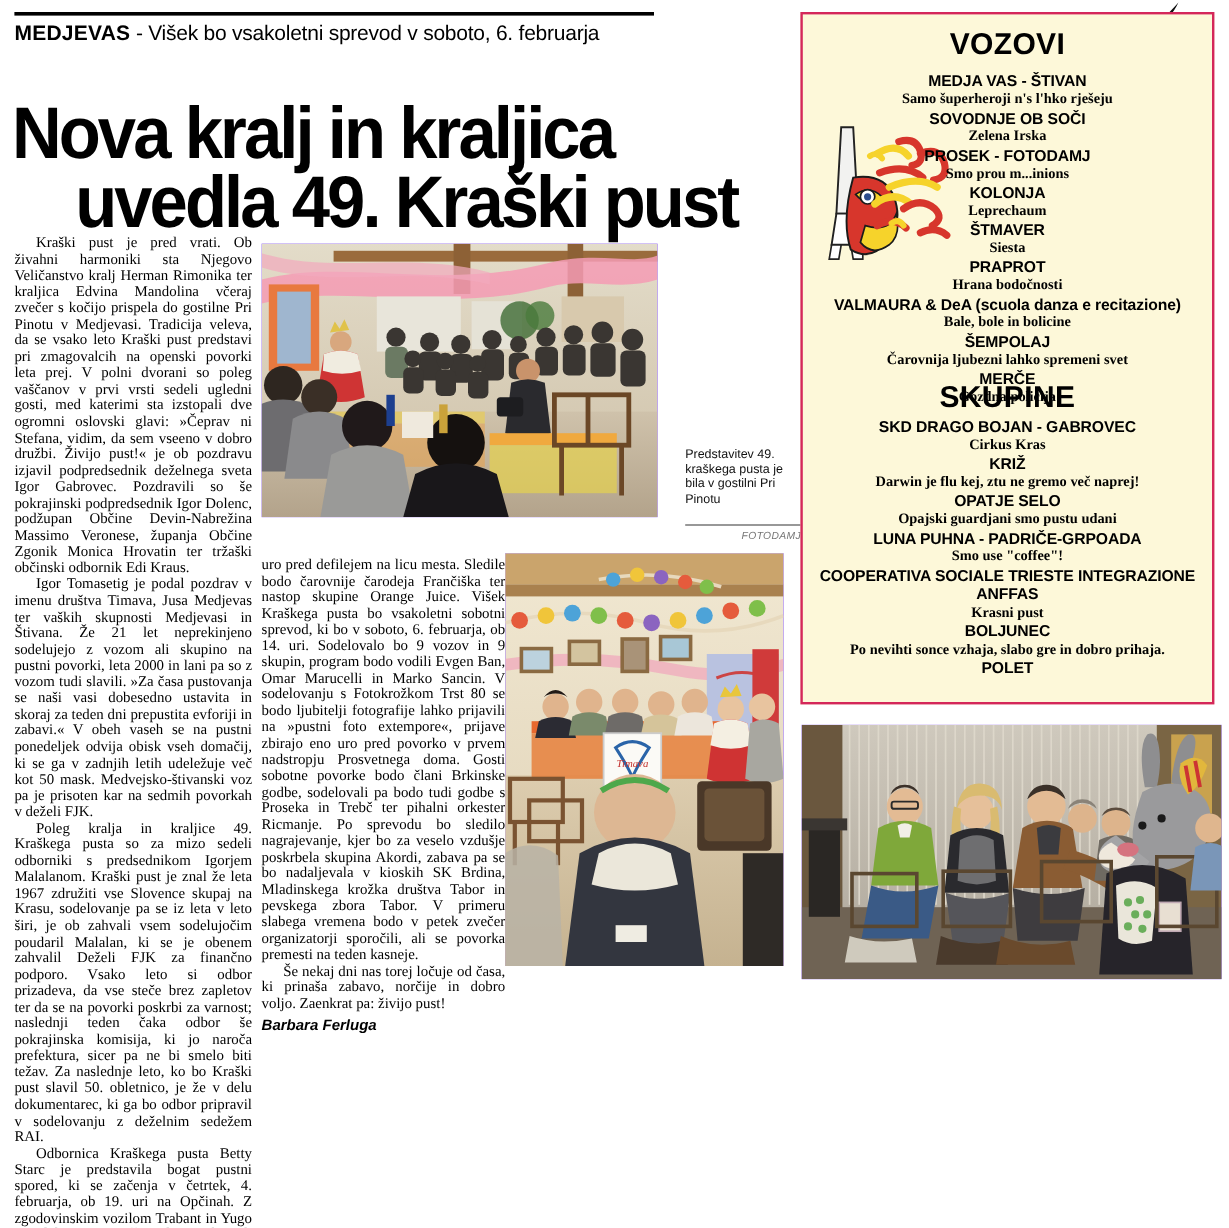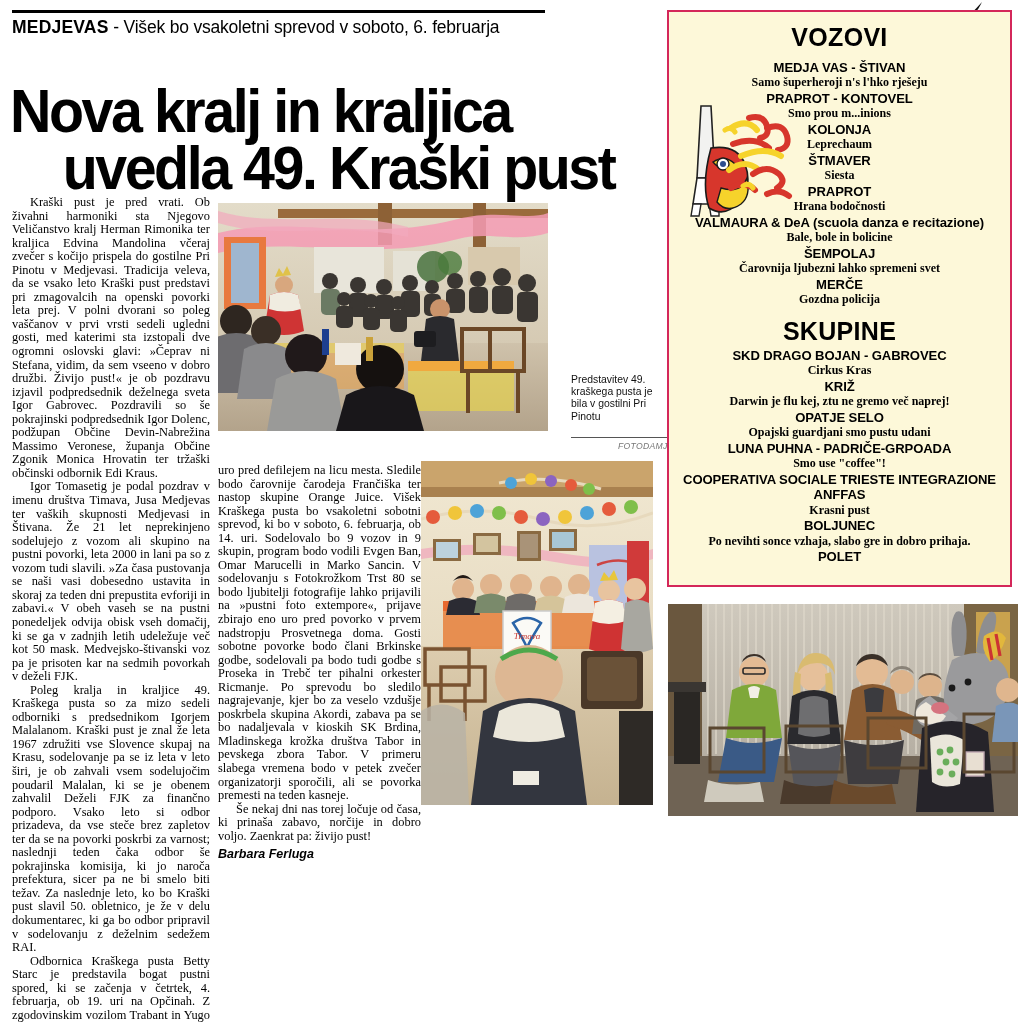--- a/index.html
+++ b/index.html
@@ -476,21 +476,25 @@
       </svg>
 
       <div class="panel-title">VOZOVI</div>
 
       <div class="list" id="vozovi-list" style="top:48px;">
           <div class="row">
             <span class="n">MEDJA VAS - ŠTIVAN</span>
             <span class="d">Samo šuperheroji n's l'hko rješeju</span>
           </div>
           <div class="row">
-            <span class="n">PRAPROT - KONTOVEL</span>
+            <span class="n">SOVODNJE OB SOČI</span>
+            <span class="d">Zelena Irska</span>
+          </div>
+          <div class="row">
+            <span class="n">PROSEK - FOTODAMJ</span>
             <span class="d">Smo prou m...inions</span>
           </div>
           <div class="row">
             <span class="n">KOLONJA</span>
             <span class="d">Leprechaum</span>
           </div>
           <div class="row">
             <span class="n">ŠTMAVER</span>
             <span class="d">Siesta</span>
           </div>

